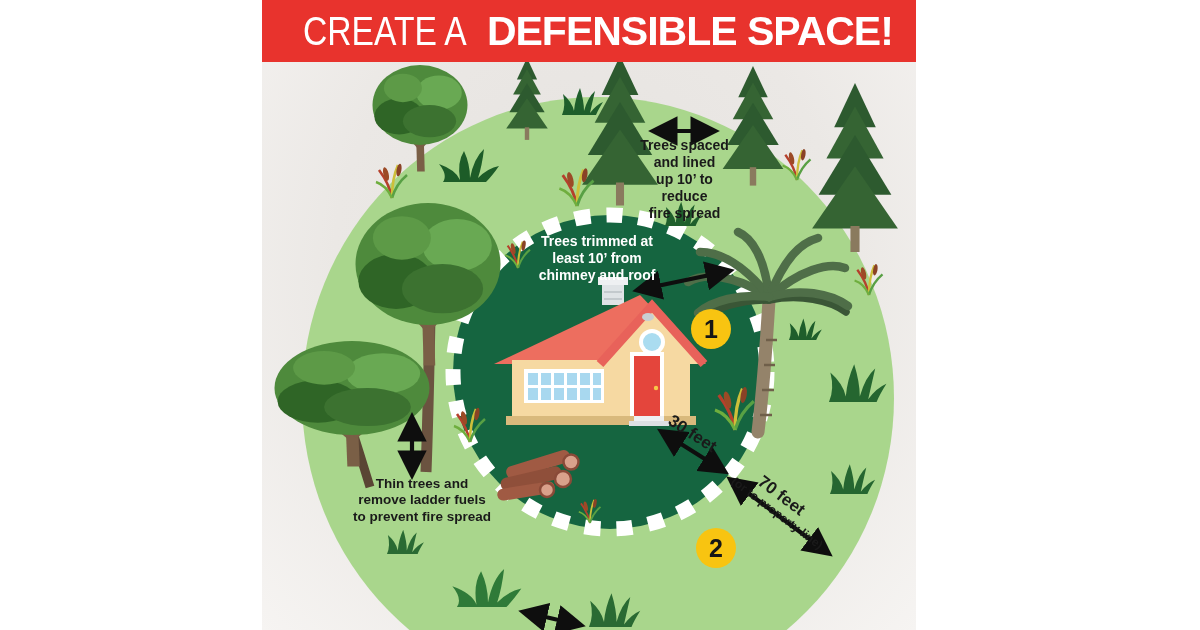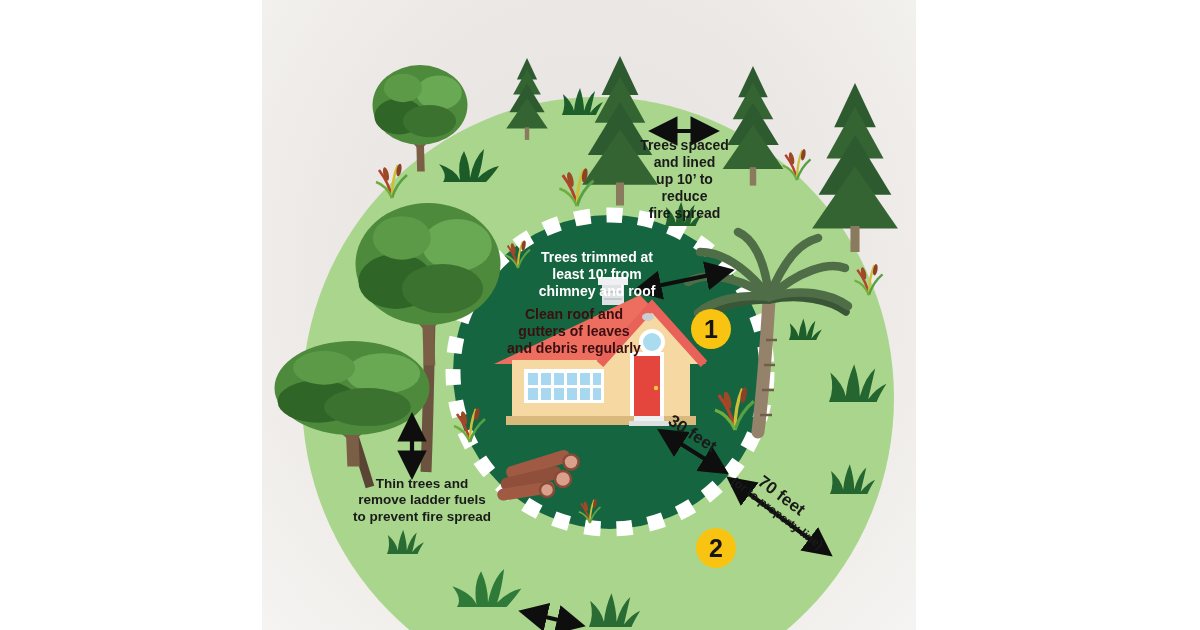--- a/index.html
+++ b/index.html
@@ -10,21 +10,21 @@
   .scene{position:absolute;left:0;top:0;}
 
   .banner{position:absolute;left:0;top:0;width:654px;height:62px;background:#e8332d;
           display:flex;align-items:center;justify-content:center;color:#ffffff;z-index:5;}
   .banner .t-light{display:inline-block;font-size:41px;font-weight:400;
           transform:scaleX(.82);letter-spacing:0;margin-right:2px;}
   .banner .t-bold{display:inline-block;font-size:41px;font-weight:700;letter-spacing:-1px;}
 
   .label{position:absolute;font-weight:700;text-align:center;white-space:pre-line;
          color:#1a1a1a;line-height:1.22;z-index:6;}
-  .label.white{color:#ffffff;margin-top:16px;}
+  .label.white{color:#ffffff;}
   .label.maroon{color:#3b0e10;}
   .f13{font-size:14px;}
   .f135{font-size:13.5px;}
   .f14{font-size:14px;}
   .rot{transform-origin:50% 50%;}
 
   .badge{position:absolute;width:40px;height:40px;border-radius:50%;background:#f8c411;
          display:flex;align-items:center;justify-content:center;
          font-size:25px;font-weight:700;color:#161616;z-index:6;}
 </style>
@@ -196,34 +196,35 @@
       <g stroke="#0e0e0e" stroke-width="4.2" fill="none" marker-start="url(#ah)" marker-end="url(#ah)">
         <path d="M654,131 L714,131"></path>
         <path d="M638,290 L729,271"></path>
         <path d="M412,418 L412,474"></path>
         <path d="M662,432 L724,471"></path>
         <path d="M731,480 L828,553"></path>
         <path d="M524,612 L580,625"></path>
       </g>
     </svg>
 
+    <div class="banner">
+      <span class="t-light">CREATE A</span>
+      <span class="t-bold">DEFENSIBLE SPACE!</span>
+    </div>
 
     <div class="label f13" style="left:360px;top:137px;width:125px;">Trees spaced
 and lined
 up 10’ to
 reduce
 fire spread</div>
 
     <div class="label white f13" style="left:268px;top:233px;width:134px;">Trees trimmed at
 least 10’ from
 chimney and roof</div>
 
-    <div class="label maroon f14" style="left:228px;top:306px;width:168px;">Clean roof and
-gutters of leaves
-and debris regularly</div>
 
 
 
     <div class="label f135" style="left:76px;top:476px;width:168px;">Thin trees and
 remove ladder fuels
 to prevent fire spread</div>
 
 
     <div class="label rot" style="left:392px;top:424px;width:76px;font-size:17px;transform:rotate(33deg);">30 feet</div>
 

